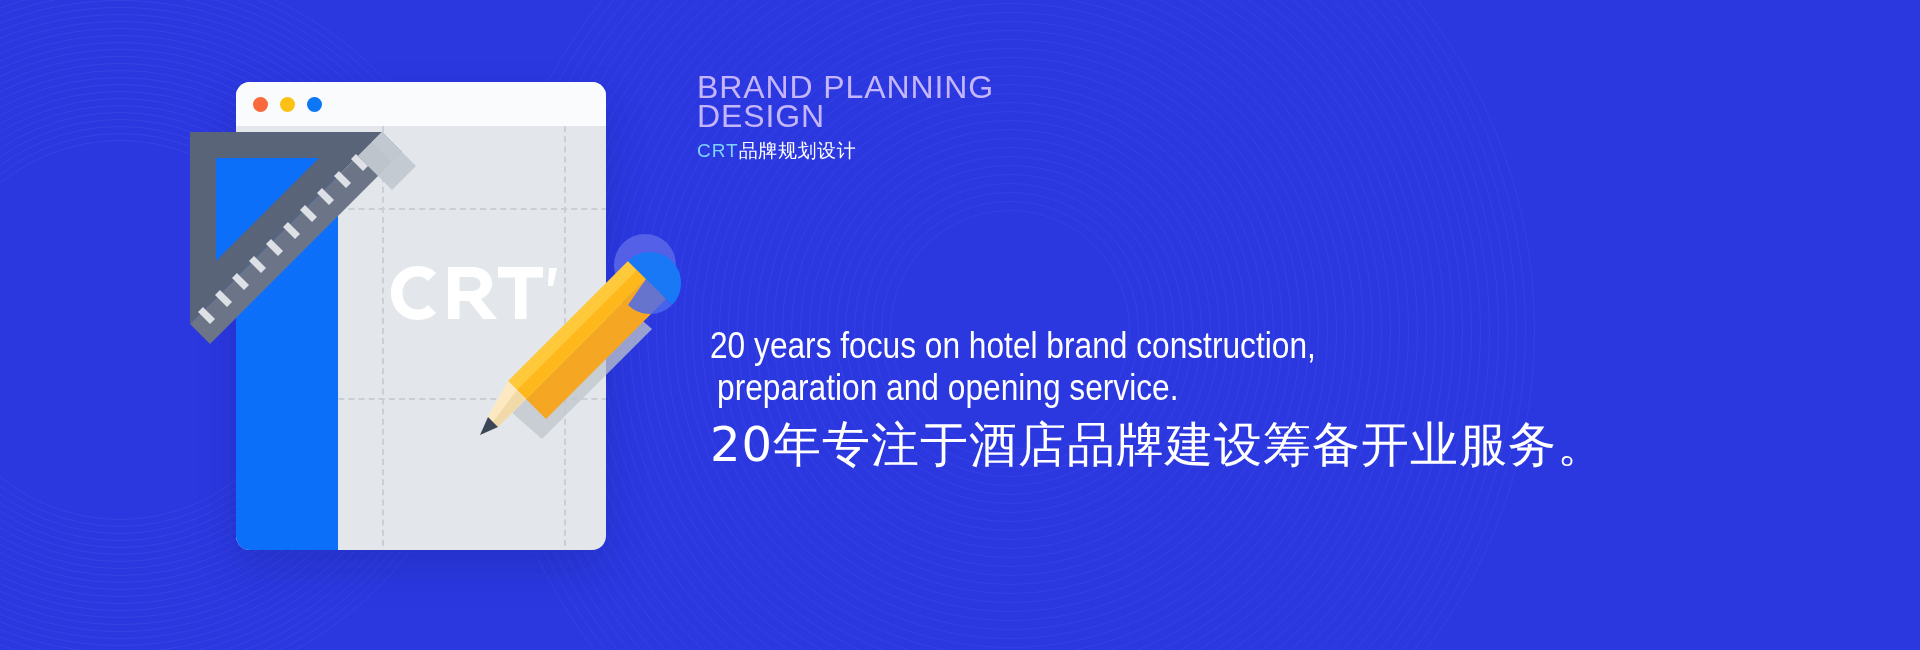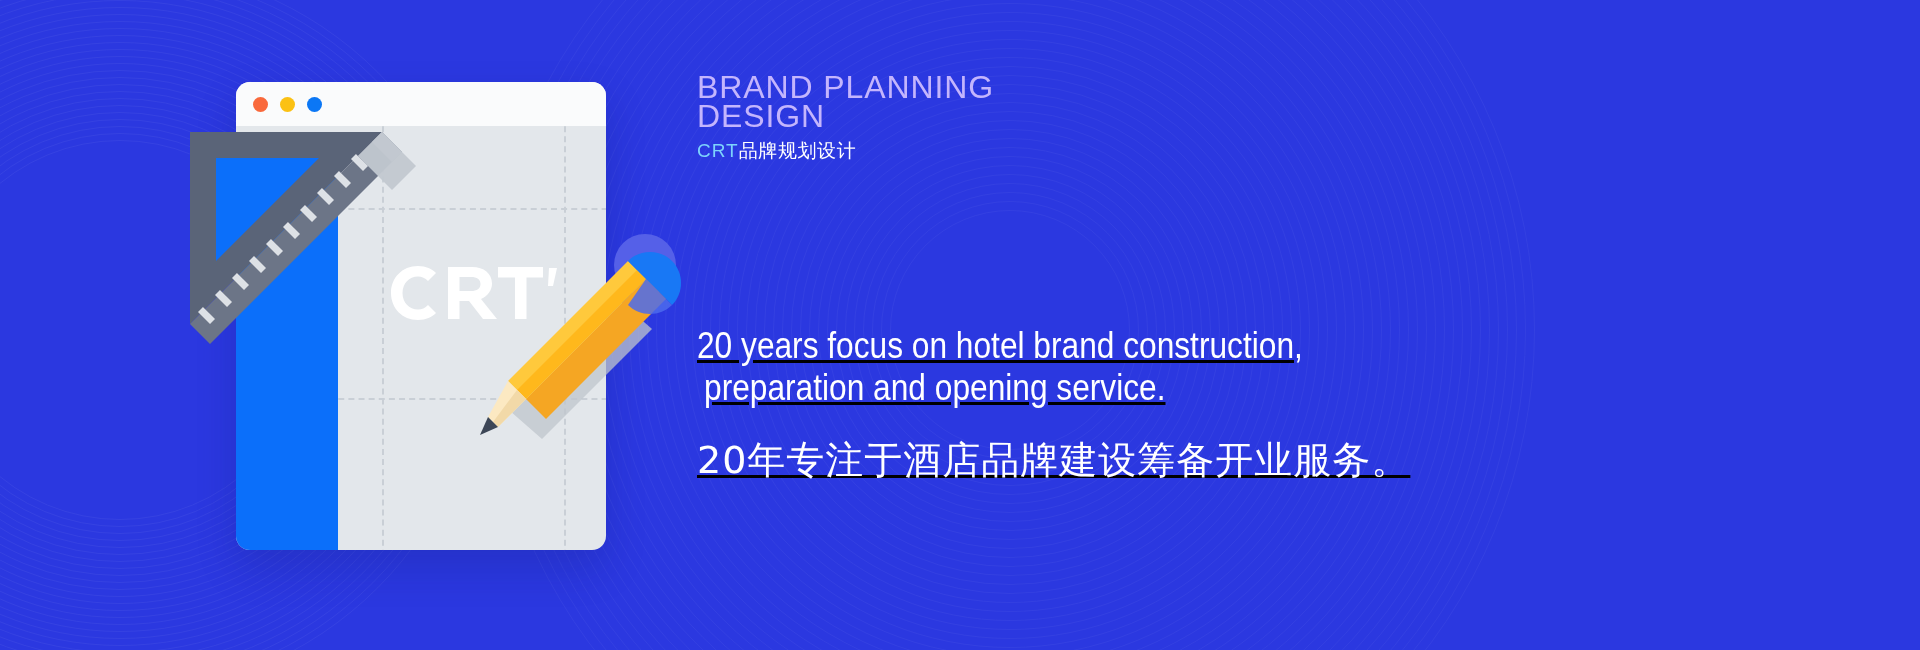--- a/index.html
+++ b/index.html
@@ -134,40 +134,39 @@
     font-size:19px;
     line-height:22px;
     color:#FFFFFF;
     letter-spacing:0.6px;
     white-space:nowrap;
   }
   #eyebrow-cn .crt-red { color:#7dd3fc; letter-spacing:1px; }
 
   #headline {
     position:absolute;
-    left:0; top:325px;
+    left:13px; top:325px;
     width:1100px;
-    text-decoration:underline;
   }
   #headline .en {
     display:block;
     color:#FFFFFF;
     font-size:36px;
     line-height:42px;
     font-weight:400;
     white-space:nowrap;
     transform:scaleX(0.88);
     transform-origin:left center;
   }
   #headline .en.indent { padding-left:8px; }
   #headline .cn {
     display:block;
-    margin-top:28px;
+    margin-top:12px;
     color:#FFFFFF;
-    font-size:38px;
+    font-size:48px;
     line-height:46px;
     letter-spacing:1px;
     white-space:nowrap;
     font-family:"DejaVu Sans","Liberation Sans",sans-serif;
   }
 </style>
 </head>
 <body>
 
 <div id="banner">

